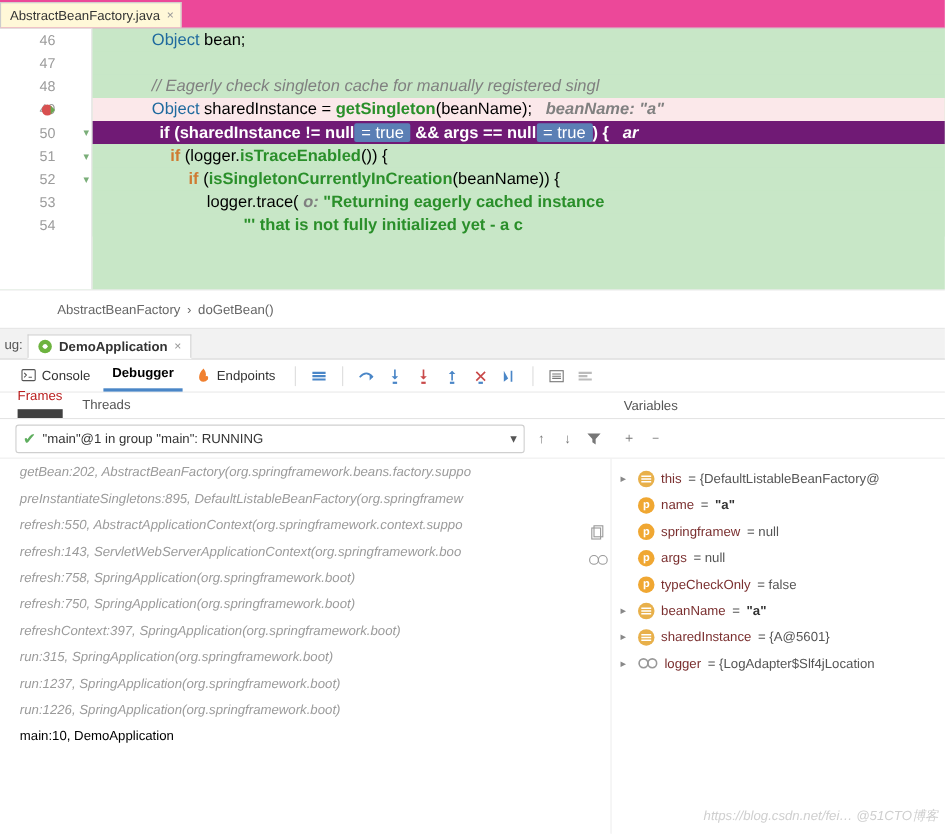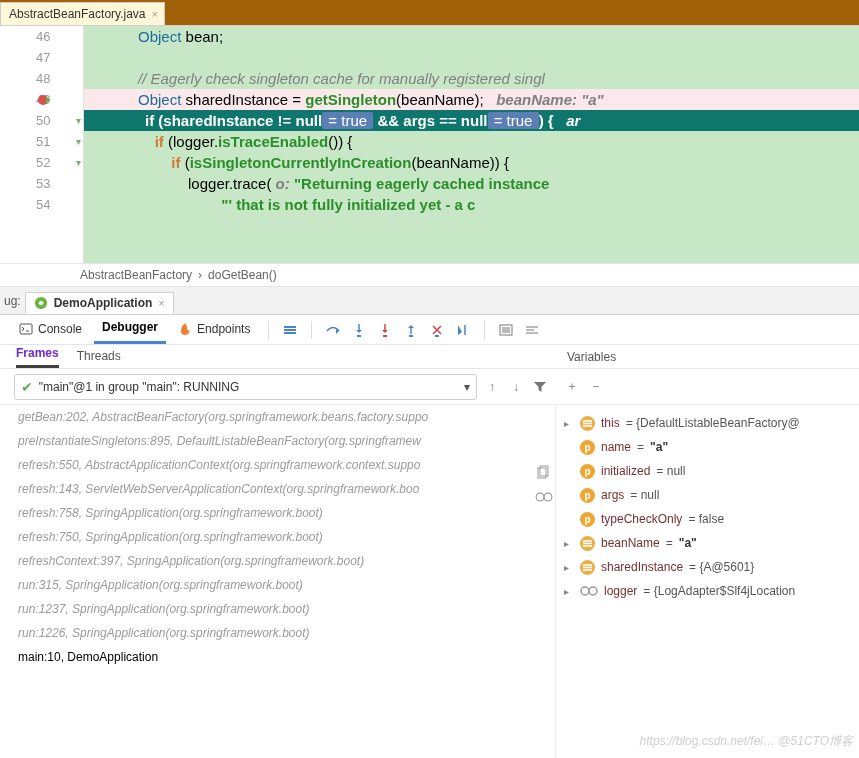--- a/index.html
+++ b/index.html
@@ -1,68 +1,68 @@
 <!DOCTYPE html>
 <html><head>
 <meta charset="utf-8">
 <style>
 * { margin: 0; padding: 0; box-sizing: border-box; font-family: "Segoe UI", Arial, sans-serif; }
 body { width: 859px; height: 758px; background: #fff; font-size: 12px; color: #333; overflow: hidden; position: relative; }
 
 
-.tabbar { height: 26px; background: #a16207; border-bottom: 1px solid #d0d0d0; display: flex; align-items: stretch; }
+.tabbar { height: 26px; background: #ec4899; border-bottom: 1px solid #d0d0d0; display: flex; align-items: stretch; }
 .file-tab { display: flex; align-items: center; background: #fff8d8; border: 1px solid #cccccc; border-bottom: none; padding: 0 6px 0 8px; gap: 6px; margin-top: 2px; font-size: 12px; }
 .file-tab .close-x { color: #999; font-size: 11px; }
 
 
 .editor { height: 237px; display: flex; background: #c8e7c7; position: relative; font-family: "Consolas","Courier New",monospace; font-size: 15px; }
 .gutter { width: 84px; background: #fff; border-right: 1px solid #e0e0e0; position: relative; }
 .lineno { position: absolute; left: 36px; color: #9c9c9c; font-size: 13px; font-family: "Segoe UI",Arial,sans-serif; }
 .bp-icon { position:absolute; left:38px; width:14px;height:14px; }
 .fold-mark { position:absolute; left: 76px; width:8px; color:#7aae79; font-size:10px; }
 .code { flex: 1; position: relative; overflow: hidden; }
 .cline { position: absolute; left: 0; right: 0; height: 21px; white-space: pre; padding-left: 4px; line-height: 21px; }
 .bg-green { background: #c8e7c7; }
 .bg-pink { background: #fbe8ea; }
-.execline { background: #0f766e; color: #fff; padding-left: 11px; }
+.execline { background: #701a75; color: #fff; padding-left: 11px; }
 .kw { color: #cf7b32; }
 .typ { color: #1f6a9e; }
 .mth { color: #2a8f2a; font-weight: 600; }
 .comment { color: #808080; font-style: italic; }
 .hint { color: #808080; font-style: italic; font-weight: 600; }
 .str { color: #2a8f2a; font-weight: 700; }
 .var { color: #000; }
 .sym { color: #000; }
 .execline .kw, .execline .typ, .execline .var, .execline .sym, .execline .hint { color:#fff; }
 .pill { background:#5b7fb5; color:#fff; border-radius:2px; padding:0 2px; }
 .execline .pill { background:#5b7fb5; }
 
 
-.crumb { height: 24px; padding-left: 80px; color:#666; display:flex; align-items:center; gap:6px; background:#fff; border-top:1px solid #e4e4e4; border-bottom:1px solid #e4e4e4; font-size:12px; }
+.crumb { height: 36px; padding-left: 52px; color:#666; display:flex; align-items:center; gap:6px; background:#fff; border-top:1px solid #e4e4e4; border-bottom:1px solid #e4e4e4; font-size:12px; }
 
 
 .debug-head { height: 28px; background:#f2f2f2; display:flex; align-items:center; padding-left:4px; gap:4px; border-bottom:1px solid #d0d0d0; }
 .debug-head .lbl { color:#555; }
 .run-tab { display:flex; align-items:center; gap:6px; background:#fff; border:1px solid #d0d0d0; border-bottom-color:#fff; padding:3px 8px; margin-top:4px; font-weight:600; }
 .run-tab .close-x { color:#999; font-size:11px; font-weight:400; }
 .spring-icon { width:14px; height:14px; color:#6db33f; }
 
 
 .dbg-toolbar { height: 30px; display:flex; align-items:center; padding-left:11px; gap:4px; border-bottom:1px solid #e4e4e4; background:#fff; }
 .dbg-tab { padding: 5px 8px 7px; cursor:pointer; display:flex; align-items:center; gap:5px; }
 .dbg-tab.active { border-bottom: 3px solid #4a86c7; color:#000; font-weight:600; }
 .tb-sep { width:1px; height:18px; background:#ddd; margin:0 6px; }
 .tb-btn { width:22px; height:22px; display:flex; align-items:center; justify-content:center; cursor:pointer; }
 svg { display:block; }
 
 
 .panel-header-row { height:24px; display:flex; border-bottom:1px solid #e4e4e4; background:#fff; }
 .panel-header-left { width:555px; display:flex; align-items:end; padding-left:16px; gap:18px; }
 .ph-tab { padding-bottom:5px; cursor:pointer; color:#555; }
-.ph-tab.active { border-bottom:3px solid #404040; color:#6d28d9; font-weight:700; }
+.ph-tab.active { border-bottom:8px solid #404040; color:#b91c1c; font-weight:400; }
 .panel-header-right { flex:1; padding-left:12px; display:flex; align-items:center; color:#555; }
 
 
 .drop-row { height:36px; display:flex; border-bottom:1px solid #eee; }
 .drop-left { width:555px; display:flex; align-items:center; padding:4px 4px 4px 14px; gap:4px; }
 .drop-box { flex:1; height:26px; border:1px solid #cfcfcf; border-radius:3px; background:#fff; display:flex; align-items:center; padding:0 6px; gap:6px; }
 .drop-box .chev { margin-left:auto; color:#555; }
 .check { color:#5fae5f; font-size:14px; }
 .nav-arrows { display:flex; gap:2px; }
 .mini { width:22px; height:22px; display:flex; align-items:center; justify-content:center; color:#777; cursor:pointer; }
@@ -336,21 +336,21 @@
       <div class="var-row">
         <span class="expander"></span>
         <span class="var-badge bp">p</span>
         <span class="var-name">name</span>
         <span class="var-val"> = </span>
         <span class="var-val bold">"a"</span>
       </div>
       <div class="var-row">
         <span class="expander"></span>
         <span class="var-badge bp">p</span>
-        <span class="var-name">initialized</span>
+        <span class="var-name">springframew</span>
         <span class="var-val"> = null</span>
       </div>
       <div class="var-row">
         <span class="expander"></span>
         <span class="var-badge bp">p</span>
         <span class="var-name">args</span>
         <span class="var-val"> = null</span>
       </div>
       <div class="var-row">
         <span class="expander"></span>

